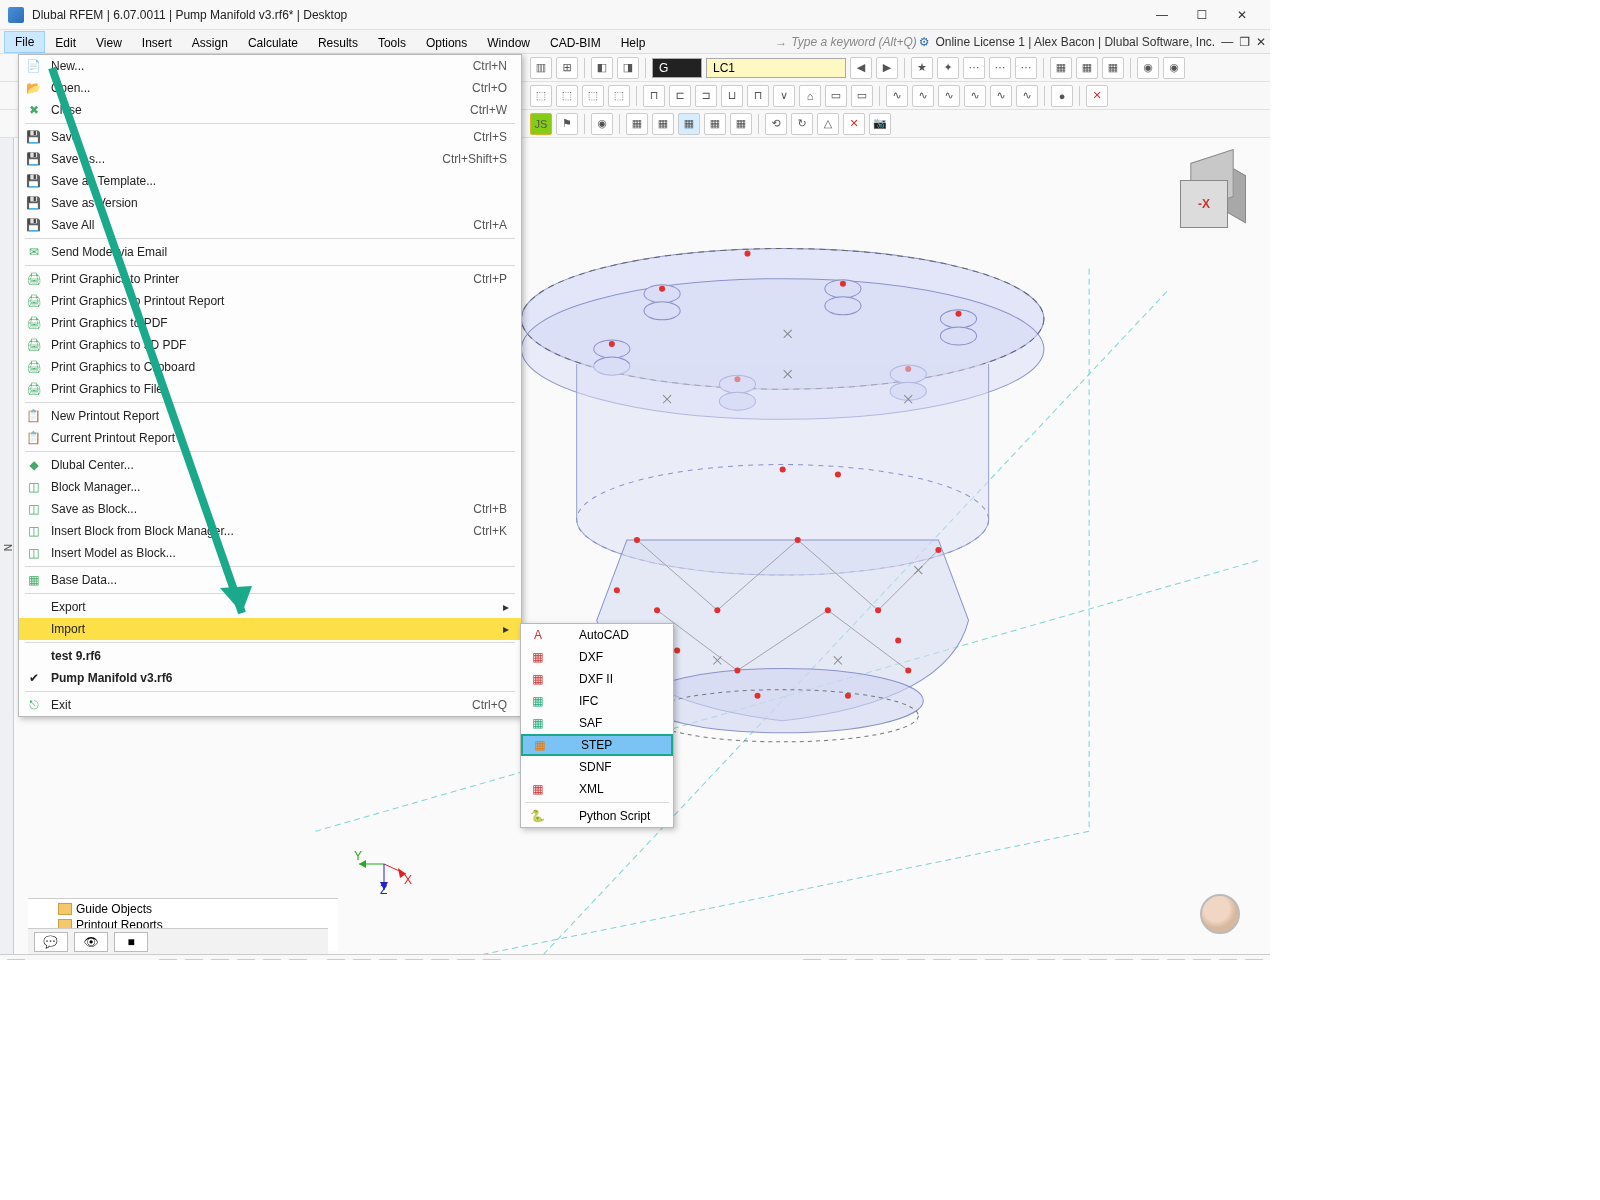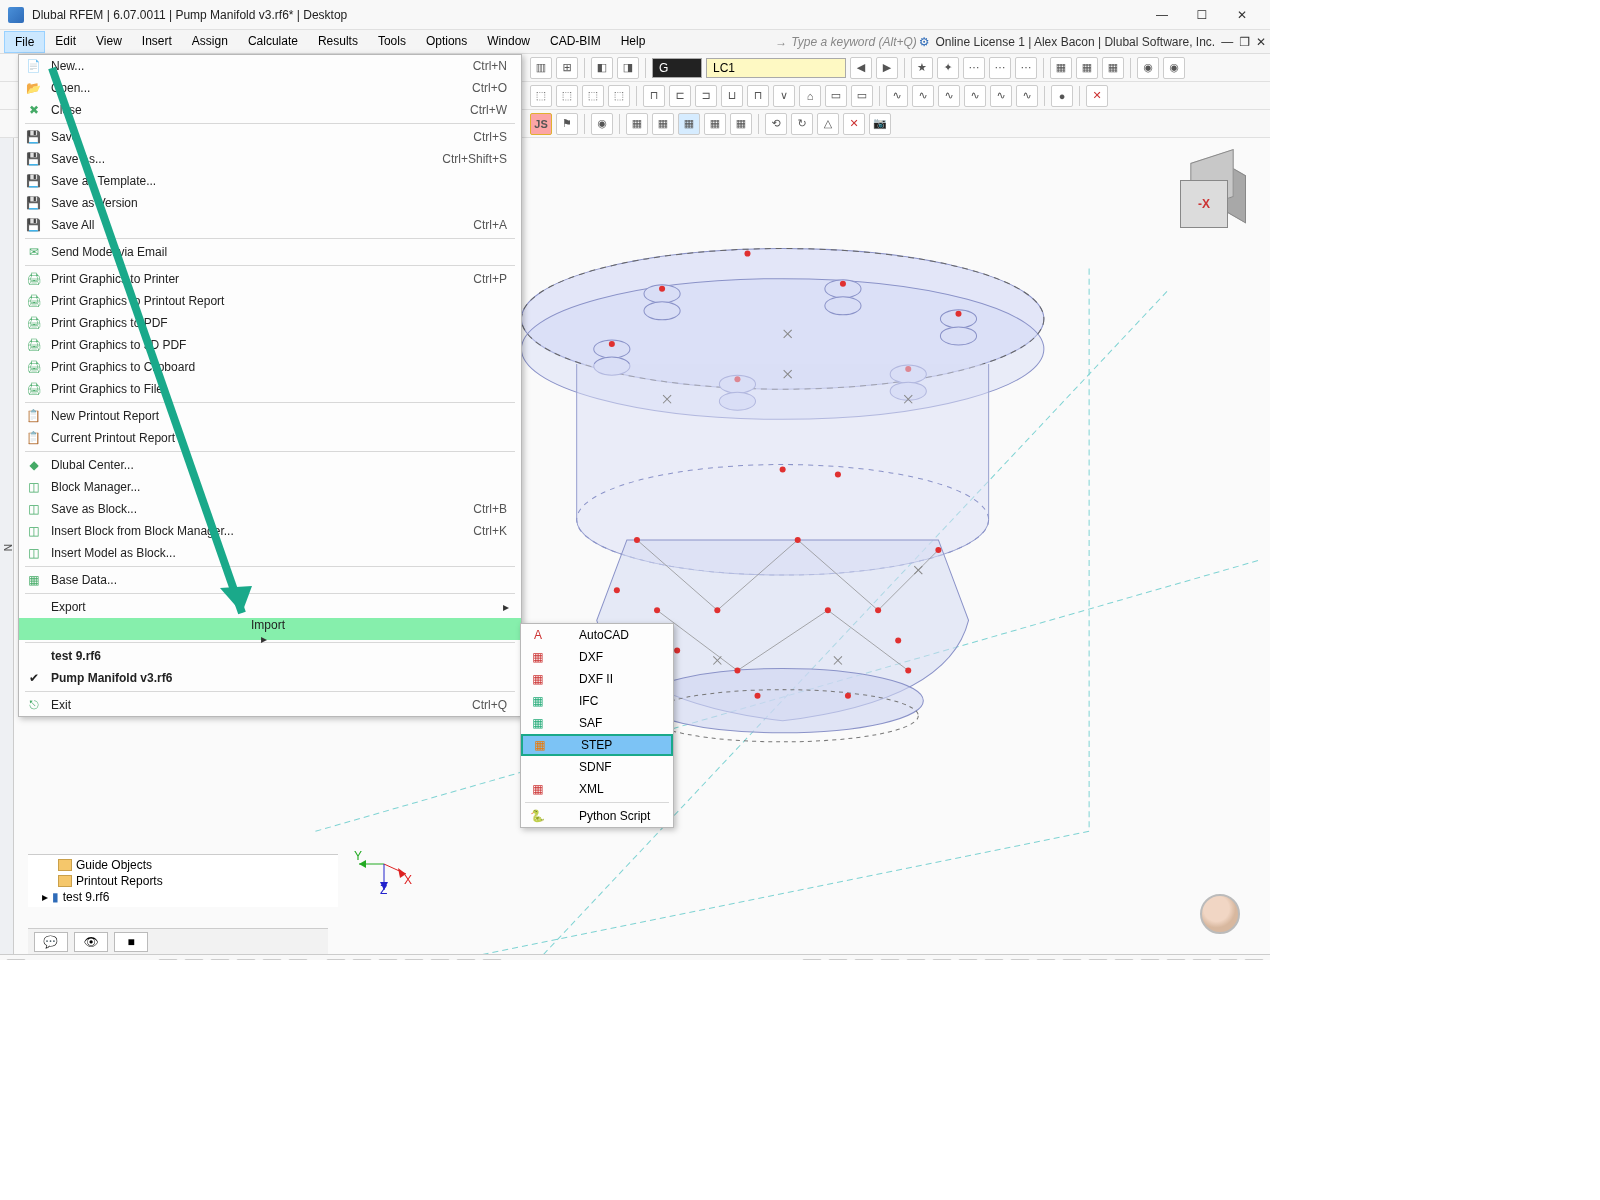--- a/index.html
+++ b/index.html
@@ -18,21 +18,21 @@
 .toolbar .tbtn { width: 22px; height: 22px; background: #fff; border: 1px solid #ccc; border-radius: 2px; display: flex; align-items: center; justify-content: center; font-size: 11px; color: #555; }
 .toolbar .sep { width: 1px; height: 20px; background: #ccc; margin: 0 2px; }
 .toolbar .combo { height: 20px; border: 1px solid #aaa; background: #fef9c3; padding: 0 6px; display: flex; align-items: center; min-width: 50px; }
 .toolbar .combo.dark { background: #222; color: #fff; }
 .contentrow { position: relative; height: 816px; }
 .leftnav { position: absolute; left: 0; top: 0; width: 14px; height: 100%; background: #eef0f3; border-right: 1px solid #ccc; writing-mode: vertical-rl; text-align: center; font-size: 10px; color: #555; padding-top: 4px; }
 .viewport { position: absolute; left: 14px; top: 0; right: 0; bottom: 0; background: #fafafa; overflow: hidden; }
 
 .dropdown { position: absolute; left: 18px; top: 54px; width: 504px; background: #fdfdfd; border: 1px solid #b8b8b8; box-shadow: 2px 2px 6px rgba(0,0,0,.25); z-index: 100; }
 .dropdown .row { display: flex; align-items: center; height: 22px; padding: 0 6px 0 0; cursor: pointer; }
-.dropdown .row.highlight { background: #86efac; flex-direction: column; }
+.dropdown .row.highlight { background: #fde047; }
 .dropdown .iconcell { width: 30px; display: flex; justify-content: center; color: #4a6; }
 .dropdown .label { flex: 1; color: #222; padding-left: 2px; }
 .dropdown .shortcut { color: #555; padding-right: 8px; }
 .dropdown .arrow { color: #333; padding-right: 6px; }
 .dropdown .sep { height: 1px; background: #d8d8d8; margin: 2px 6px; }
 .dropdown .check { color: #222; }
 .dropdown .bold { font-weight: bold; }
 
 .submenu { position: absolute; left: 520px; top: 623px; width: 154px; background: #fdfdfd; border: 1px solid #b8b8b8; box-shadow: 2px 2px 6px rgba(0,0,0,.25); z-index: 110; }
 .submenu .srow { display: flex; align-items: center; height: 22px; padding: 0 6px; cursor: pointer; }
@@ -51,41 +51,41 @@
 .navcube .side { left: 40px; top: 12px; width: 26px; height: 48px; transform: skewY(30deg); background: #a8a8a8; }
 .avatar { position: absolute; right: 30px; bottom: 20px; width: 40px; height: 40px; border-radius: 50%; background: radial-gradient(circle at 40% 35%, #f1d6c4 40%, #d8b89f 60%); border: 2px solid #bbb; }
 .triad { position: absolute; left: 340px; bottom: 60px; width: 60px; height: 60px; }
 .statusbar { height: 28px; background: #f8f8f8; border-top: 1px solid #ccc; display: flex; align-items: center; padding: 0 6px; gap: 6px; }
 .statusbar .combo { height: 18px; border: 1px solid #aaa; padding: 0 6px; display: flex; align-items: center; background: #fff; }
 .statusbar .sbtn { width: 20px; height: 20px; background: #fff; border: 1px solid #ccc; border-radius: 2px; }
 .statusbar .spacer { flex: 1; }
 .hintbar { height: 20px; background: #f5f5f5; border-top: 1px solid #ddd; display: flex; align-items: center; padding: 0 8px; color: #333; }
 .hintbar .spacer { flex: 1; }
 .hintbar .cell { padding: 0 16px; border-left: 1px solid #ccc; }
-.treepanel { position: absolute; left: 14px; top: 716px; width: 310px; background: #fff; border-top: 1px solid #ccc; padding: 2px 6px; font-size: 12px; z-index: 50; }
+.treepanel { position: absolute; left: 14px; top: 760px; width: 310px; background: #fff; border-top: 1px solid #ccc; padding: 2px 6px; font-size: 12px; z-index: 50; }
 .treepanel .trow { display: flex; align-items: center; gap: 4px; padding: 1px 0 1px 24px; }
 .treepanel .ficon { width: 14px; height: 12px; background: #f5c76b; border: 1px solid #caa04a; }
 .viewtabs { position: absolute; left: 14px; bottom: 0; height: 26px; display: flex; align-items: center; gap: 6px; padding: 0 6px; background: #f2f2f2; border-top: 1px solid #ccc; width: 300px; z-index: 60; }
 .viewtabs .vtab { width: 34px; height: 20px; background: #fff; border: 1px solid #bbb; display:flex; align-items:center; justify-content:center; }
 
 .gly { font-family: "Segoe UI Symbol", sans-serif; }
 </style>
 </head>
 <body>
 
 <div class="titlebar">
   <div class="icon"></div>
   <div class="title">Dlubal RFEM | 6.07.0011 | Pump Manifold v3.rf6* | Desktop</div>
   <div class="winbtn">—</div>
   <div class="winbtn">☐</div>
   <div class="winbtn">✕</div>
 </div>
 
 <div class="menubar">
-  <div id="menus" style="display: flex;">
+  <div id="menus" style="display: flex; align-items: flex-end;">
       <div class="mitem open">File</div>
       <div class="mitem">Edit</div>
       <div class="mitem">View</div>
       <div class="mitem">Insert</div>
       <div class="mitem">Assign</div>
       <div class="mitem">Calculate</div>
       <div class="mitem">Results</div>
       <div class="mitem">Tools</div>
       <div class="mitem">Options</div>
       <div class="mitem">Window</div>
@@ -153,21 +153,21 @@
   <div class="tbtn">∿</div>
   <div class="tbtn">∿</div>
   <div class="tbtn">∿</div>
   <div class="sep"></div>
   <div class="tbtn">●</div>
   <div class="sep"></div>
   <div class="tbtn" style="color:#c33">✕</div>
 </div>
 <div class="toolbar">
   <div style="width:520px"></div>
-  <div class="tbtn" style="background:#fca5a5;border-color:#e0b030;font-weight:bold">JS</div>
+  <div class="tbtn" style="background:#84cc16;border-color:#e0b030;font-weight:normal">JS</div>
   <div class="tbtn">⚑</div>
   <div class="sep"></div>
   <div class="tbtn">◉</div>
   <div class="sep"></div>
   <div class="tbtn">▦</div>
   <div class="tbtn">▦</div>
   <div class="tbtn" style="background:#d6ecff">▦</div>
   <div class="tbtn">▦</div>
   <div class="tbtn">▦</div>
   <div class="sep"></div>

